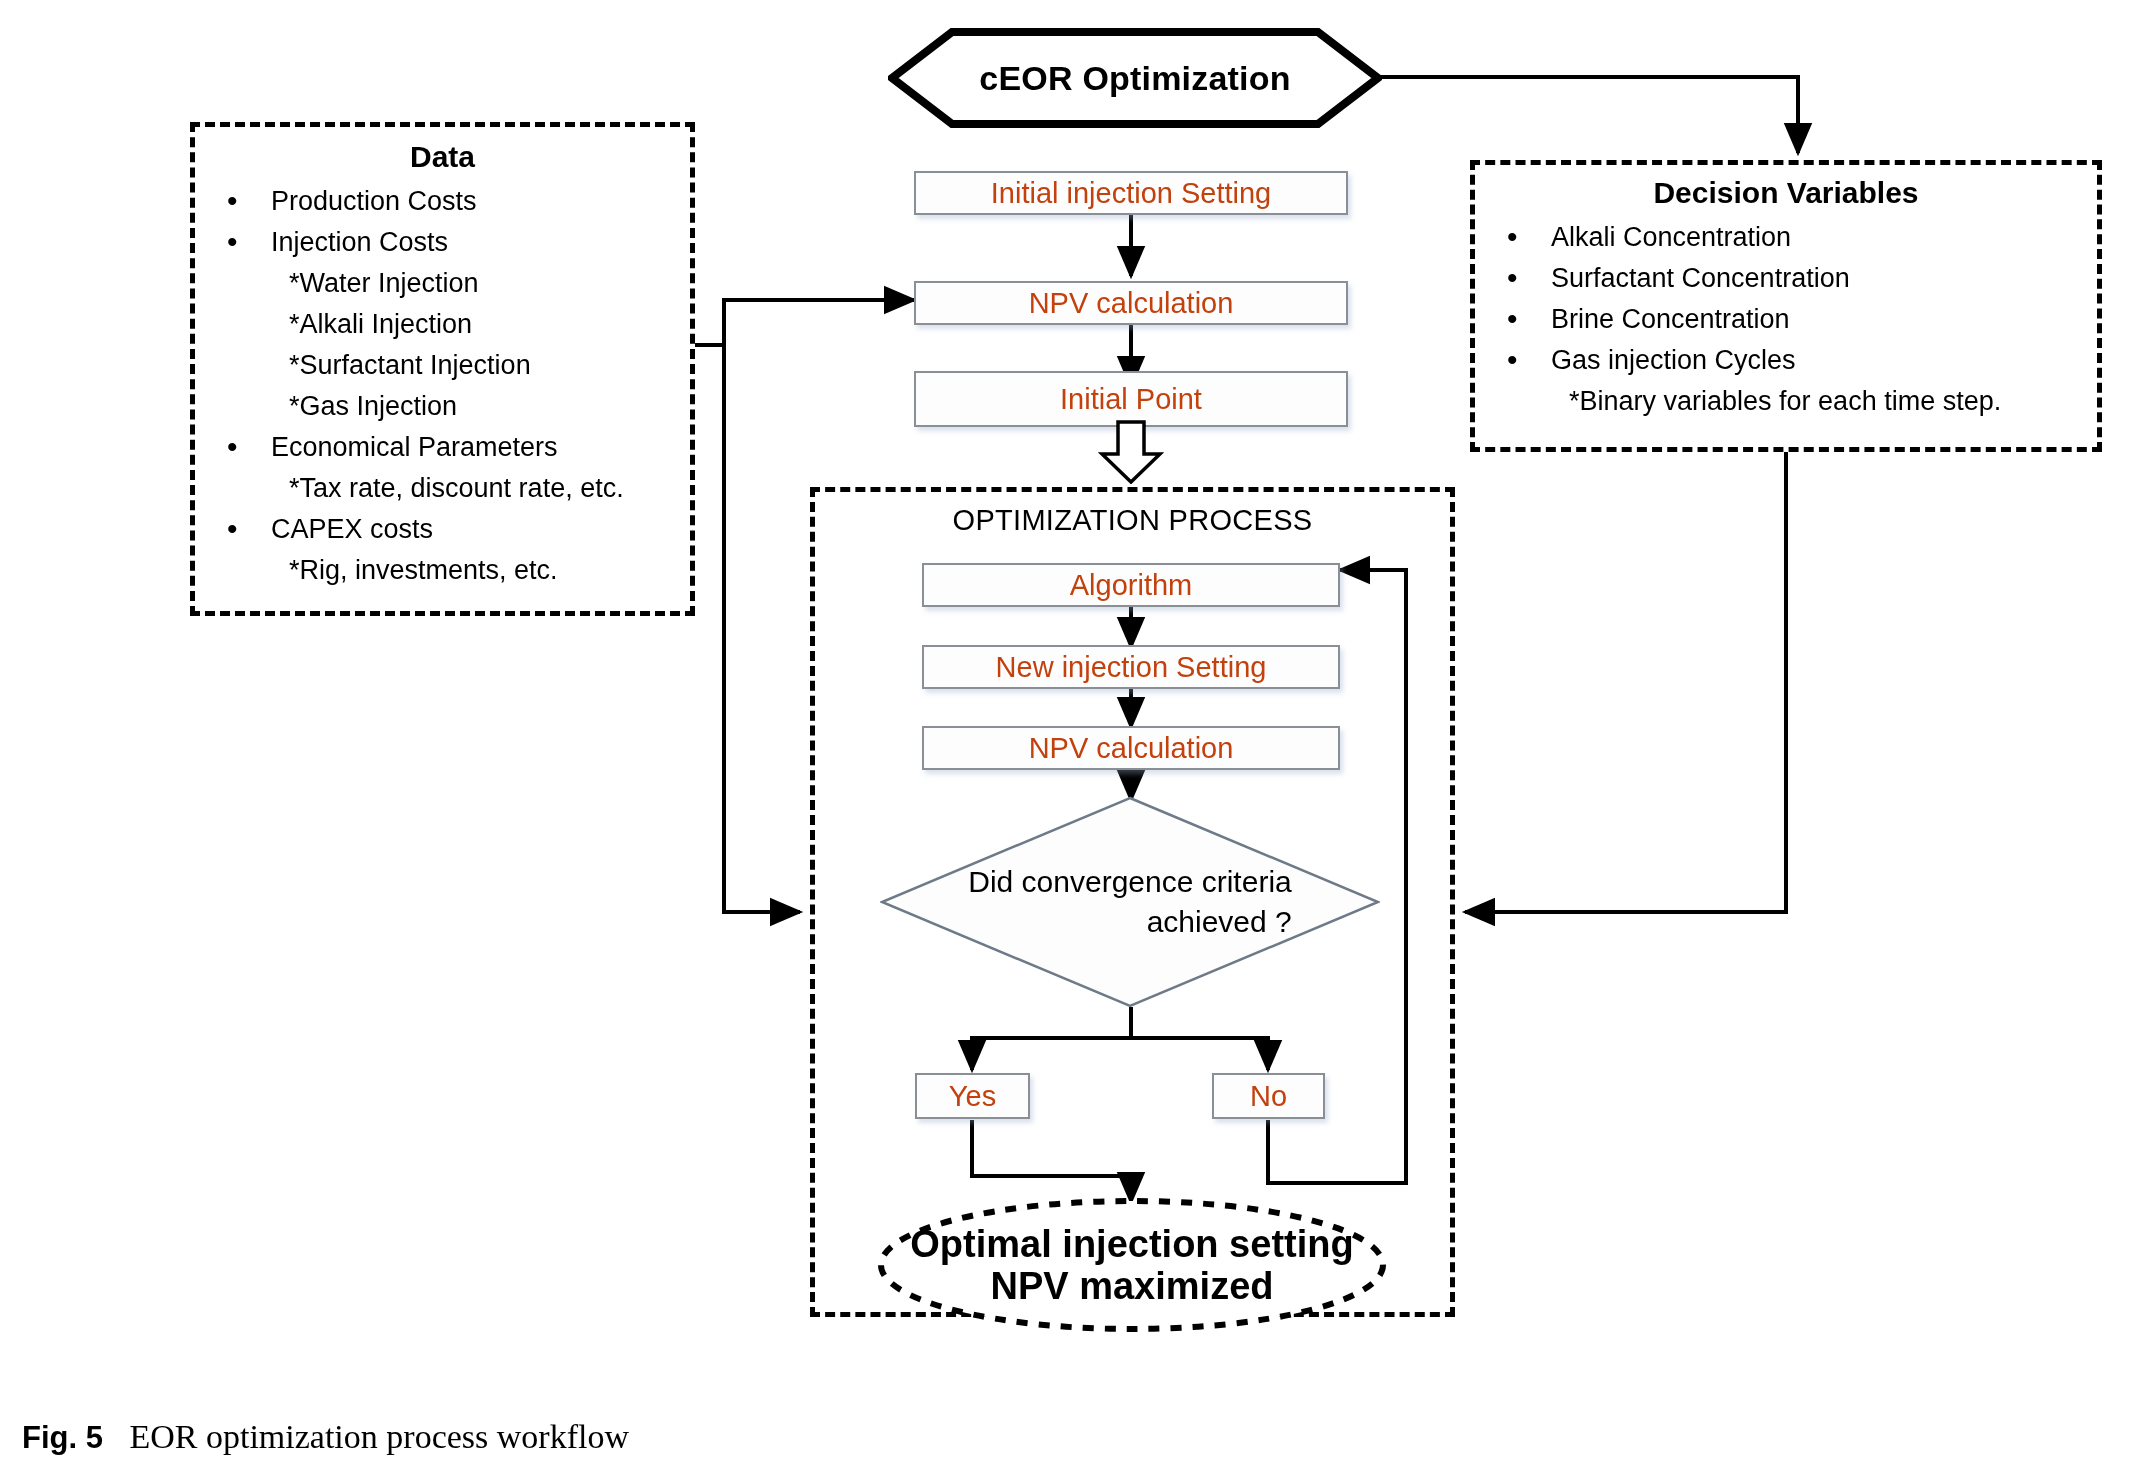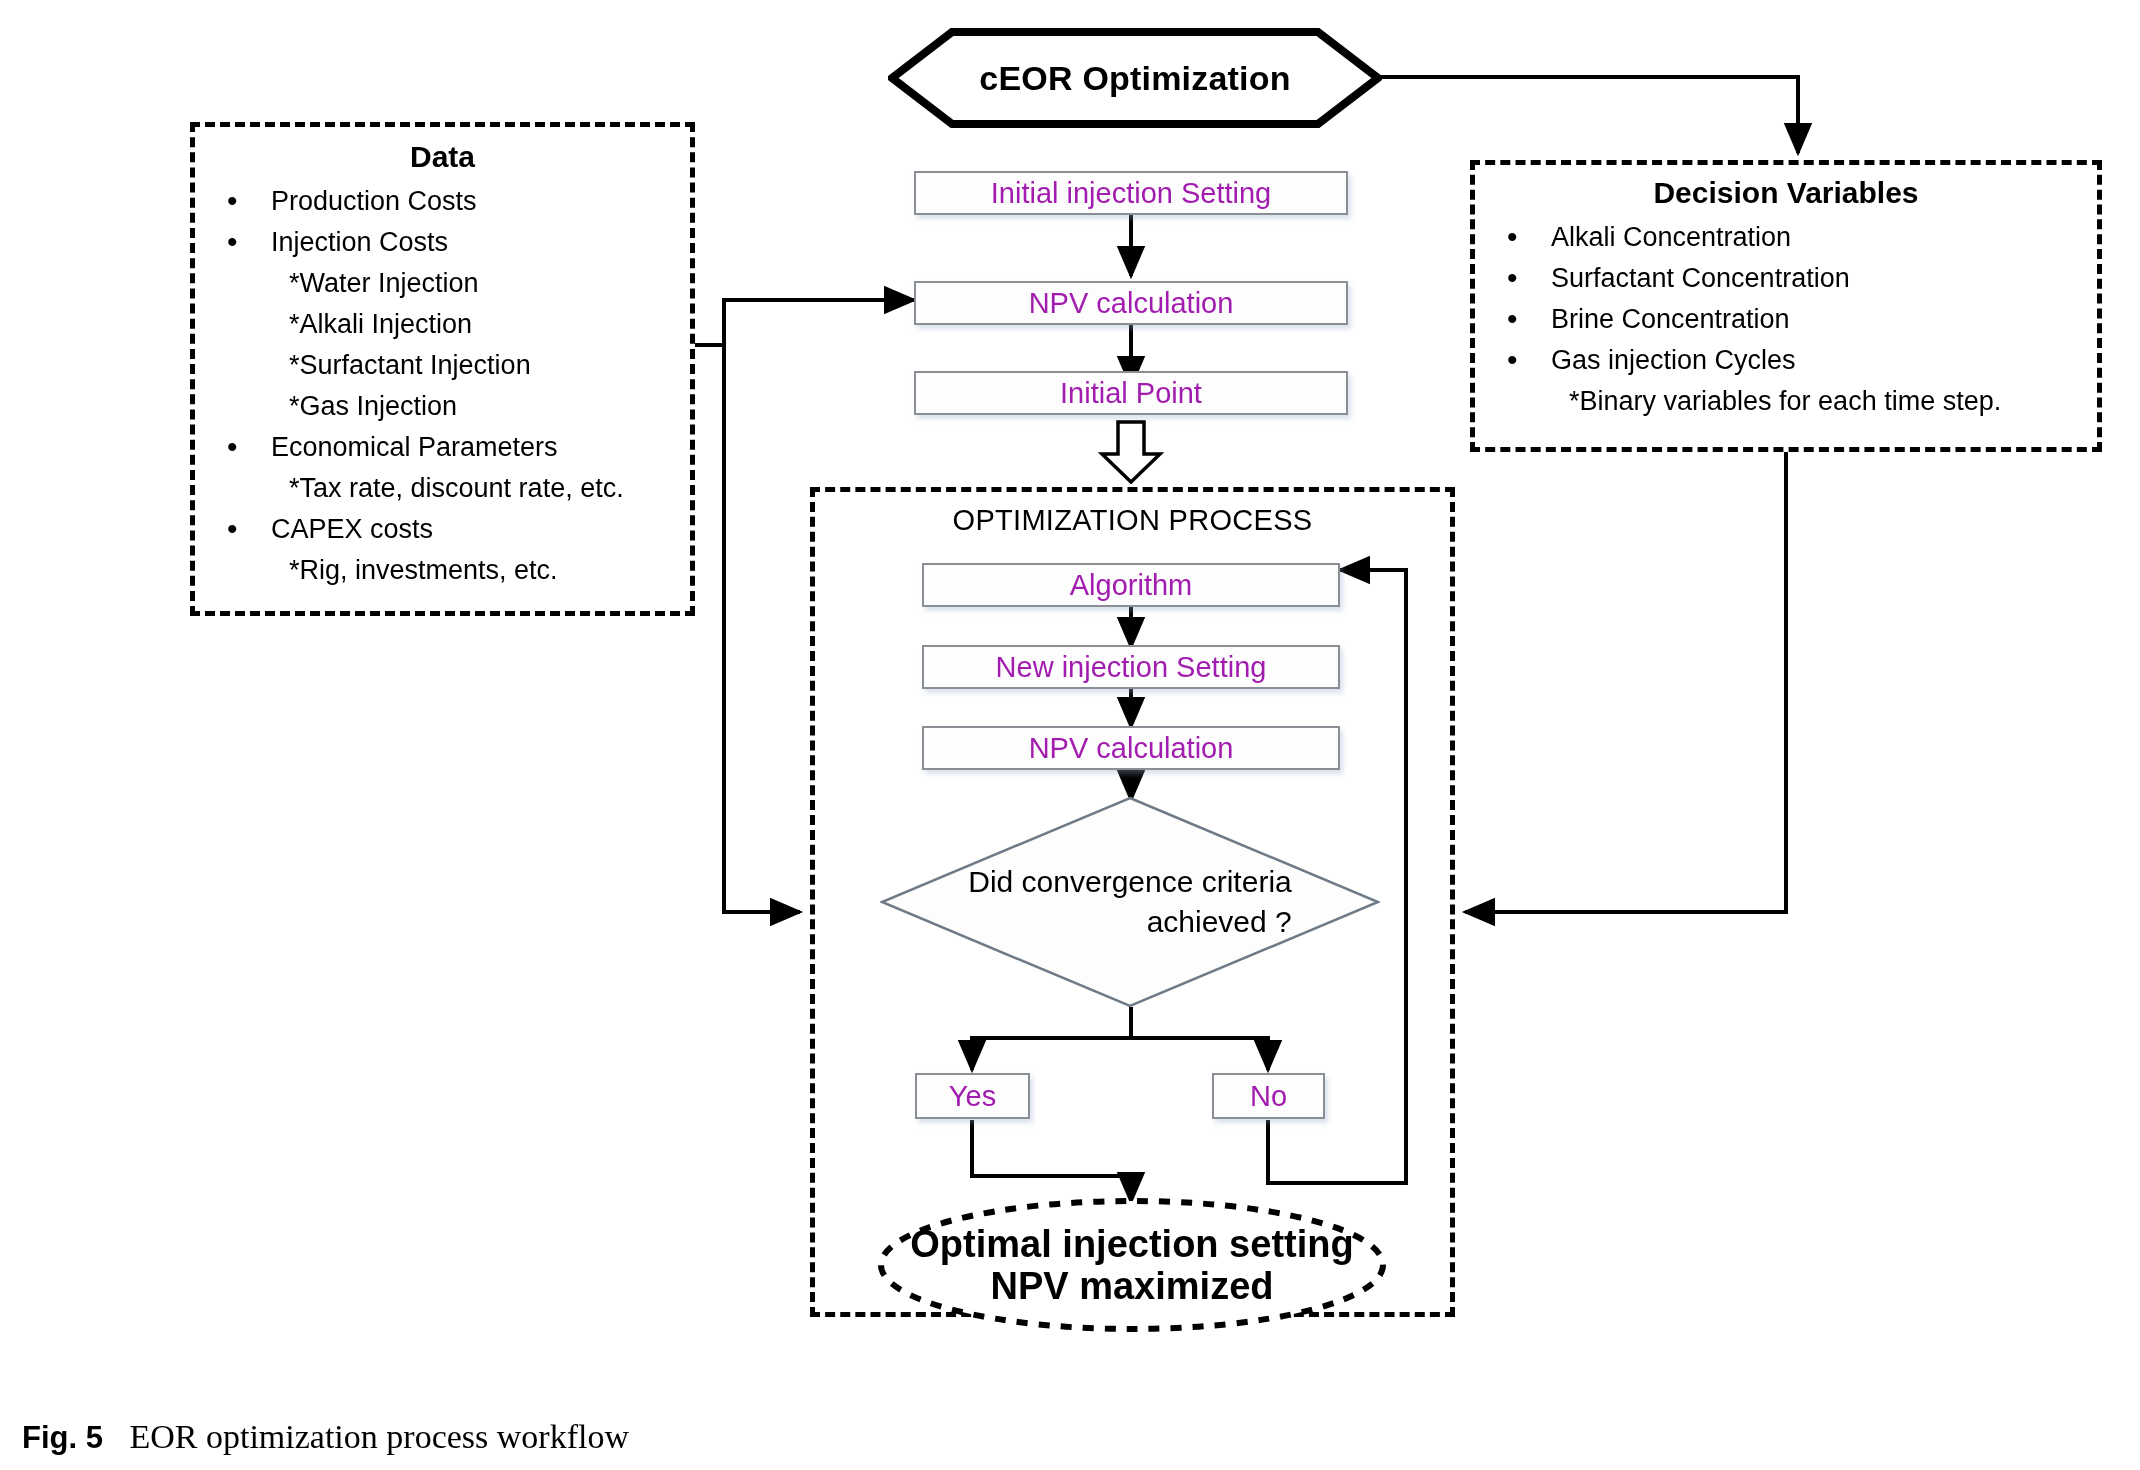--- a/index.html
+++ b/index.html
@@ -14,21 +14,21 @@
 
   .bullets{list-style:none;margin:0;padding:0;}
   .bullets li{position:relative;font-size:27px;line-height:41px;white-space:nowrap;}
   .bullets li.b{padding-left:76px;}
   .bullets li.b:before{content:"\2022";position:absolute;left:32px;top:-1px;font-size:30px;}
   .bullets li.s{padding-left:94px;}
 
   
   .pbox{position:absolute;box-sizing:border-box;border:2px solid #8a8f96;
         background:#fdfdfe;display:flex;align-items:center;justify-content:center;
-        font-size:29px;color:#a21caf;
+        font-size:29px;color:#c2410c;
         box-shadow:3px 4px 5px rgba(150,170,200,.35);text-align:center;}
 
   
   .hexwrap{position:absolute;}
   .hexlabel{position:absolute;left:0;top:0;width:100%;height:100%;
             display:flex;align-items:center;justify-content:center;
             font-size:34px;font-weight:bold;letter-spacing:.2px;}
 
   
   .diawrap{position:absolute;}
@@ -127,21 +127,21 @@
   </div>
 
   <div class="pbox" style="left:914px;top:171px;width:434px;height:44px;">
     <span>Initial injection Setting</span>
   </div>
 
   <div class="pbox" style="left:914px;top:281px;width:434px;height:44px;">
     <span>NPV calculation</span>
   </div>
 
-  <div class="pbox" style="left:914px;top:371px;width:434px;height:44px;">
+  <div class="pbox" style="left:914px;top:371px;width:434px;height:56px;">
     <span>Initial Point</span>
   </div>
 
   <div style="position:absolute;left:1098px;top:420px;width:66px;height:64px;">
     <svg viewBox="0 0 66 64" width="66" height="64">
       <polygon points="20,2 46,2 46,34 62,34 33,62 4,34 20,34" fill="#ffffff" stroke="#000" stroke-width="3.5" stroke-linejoin="miter"></polygon>
     </svg>
   </div>
 
   <div class="pbox" style="left:922px;top:563px;width:418px;height:44px;">

